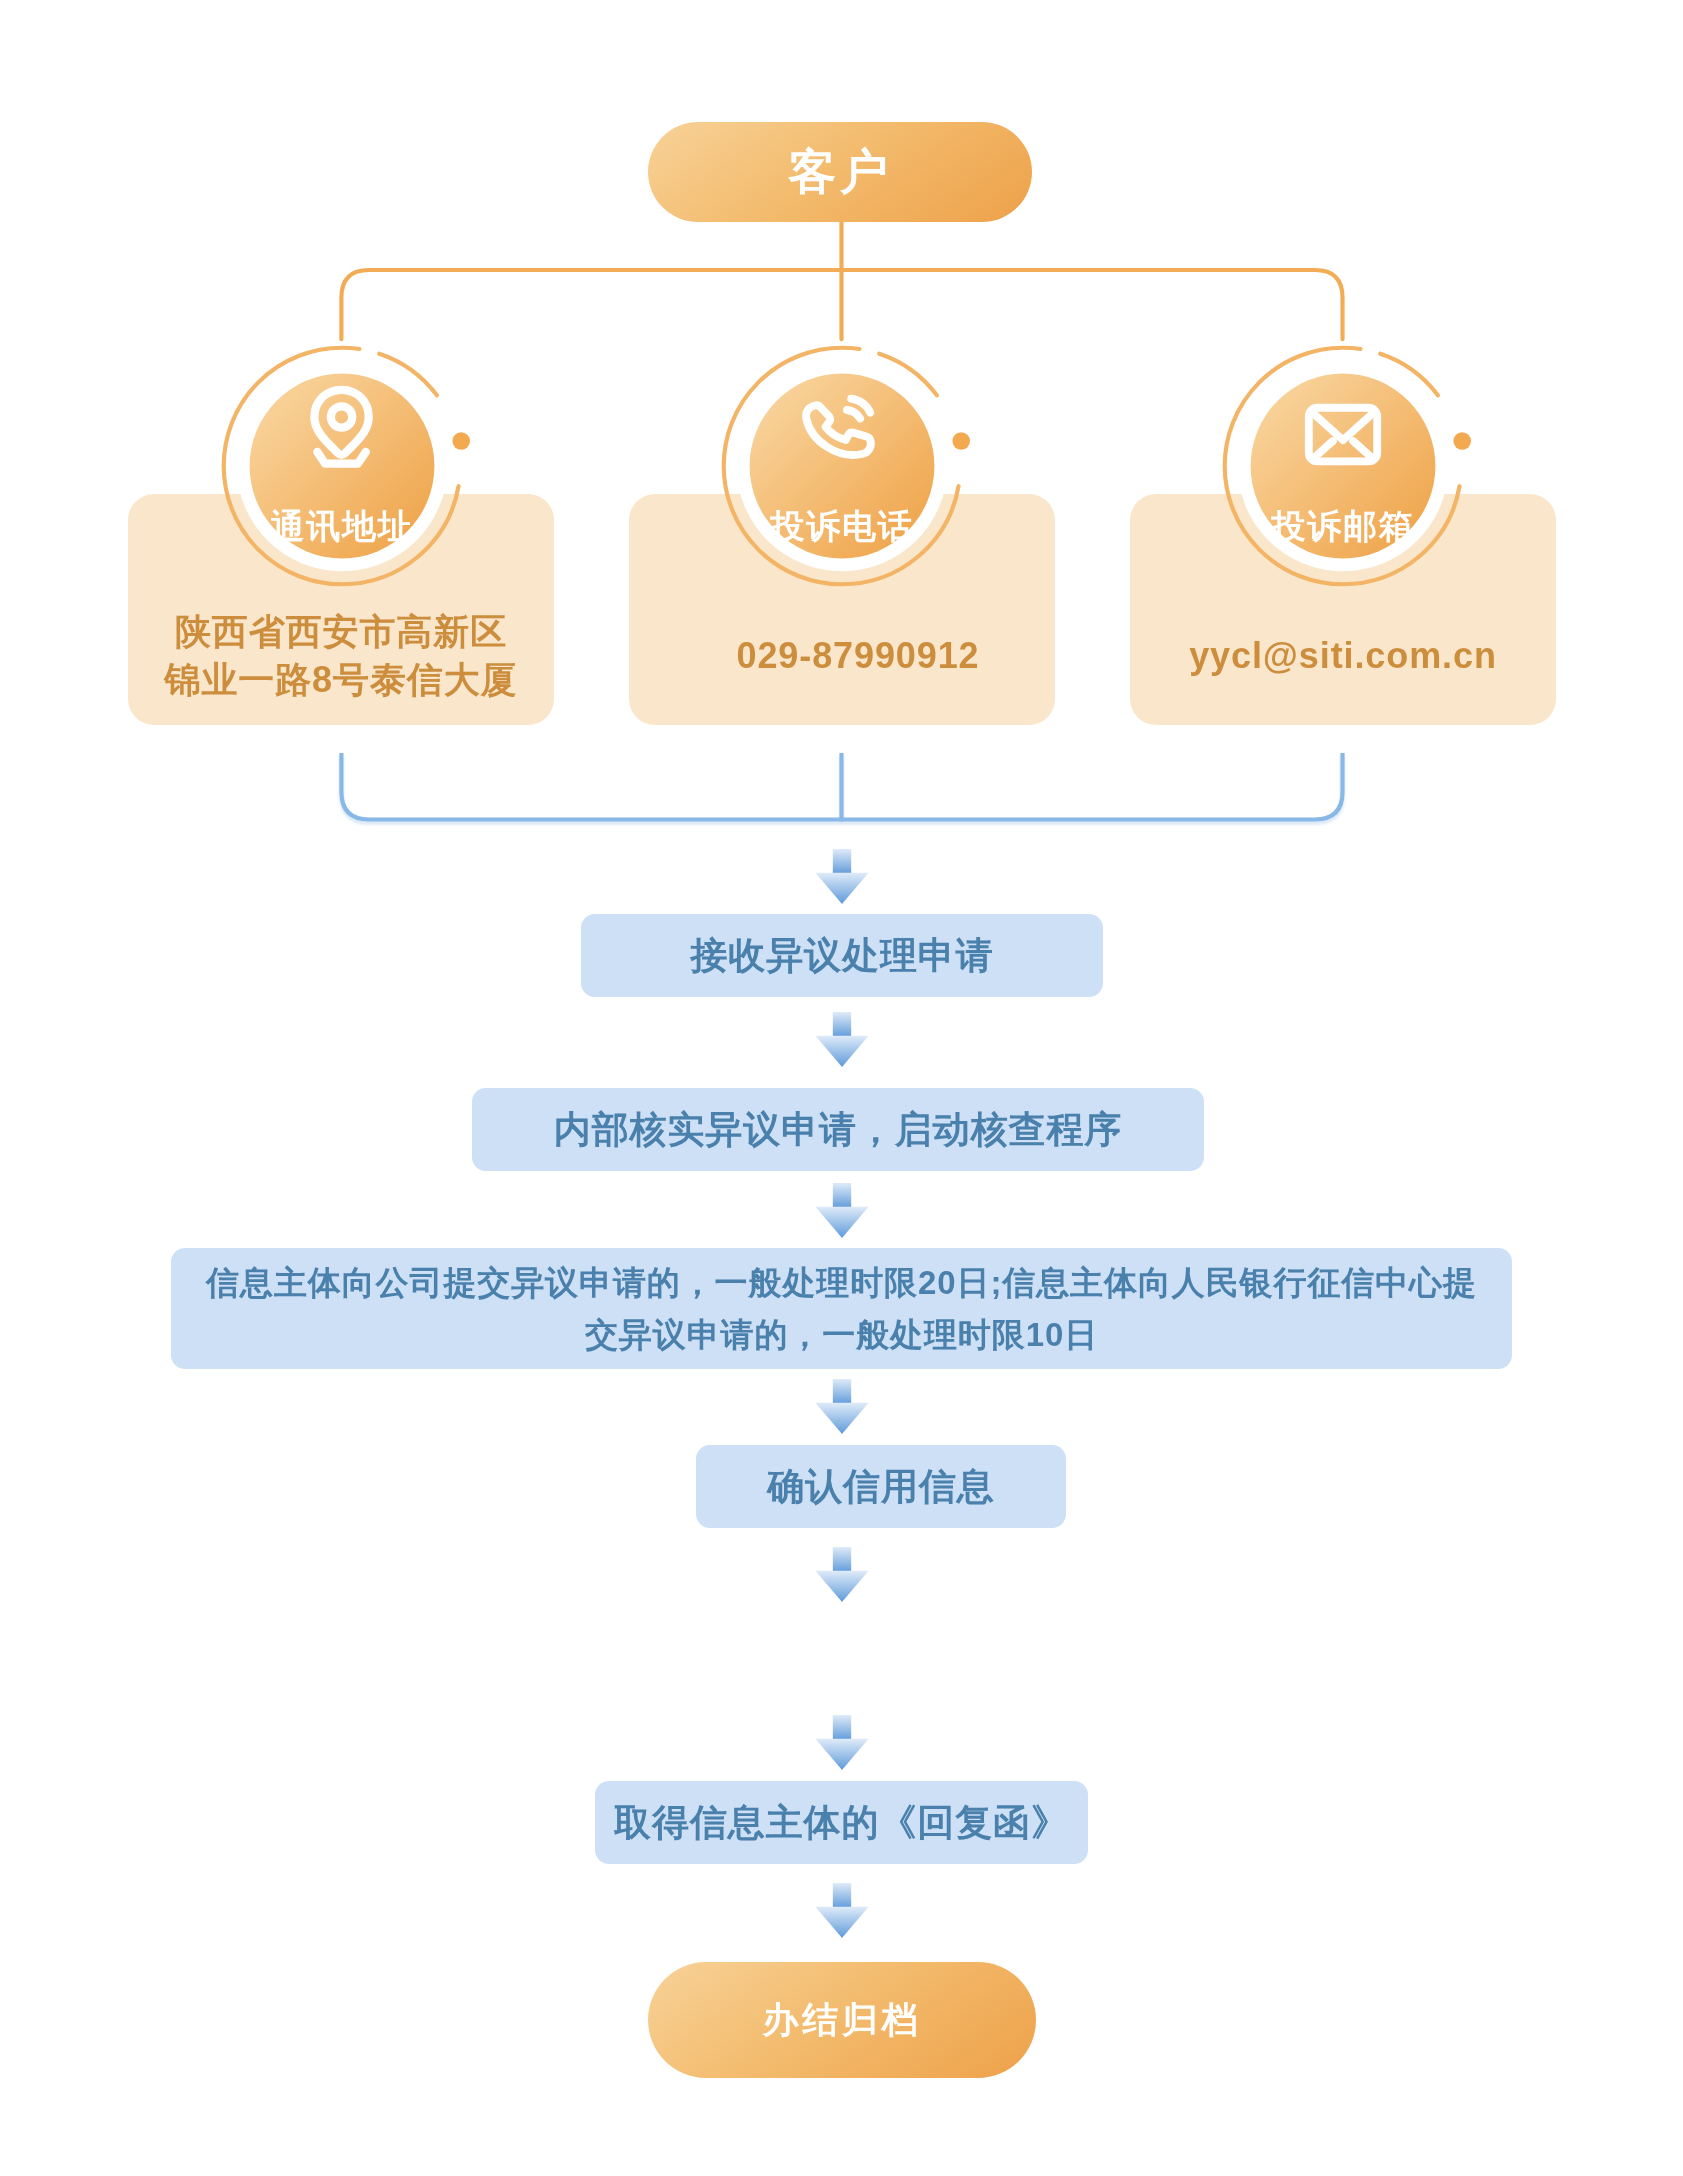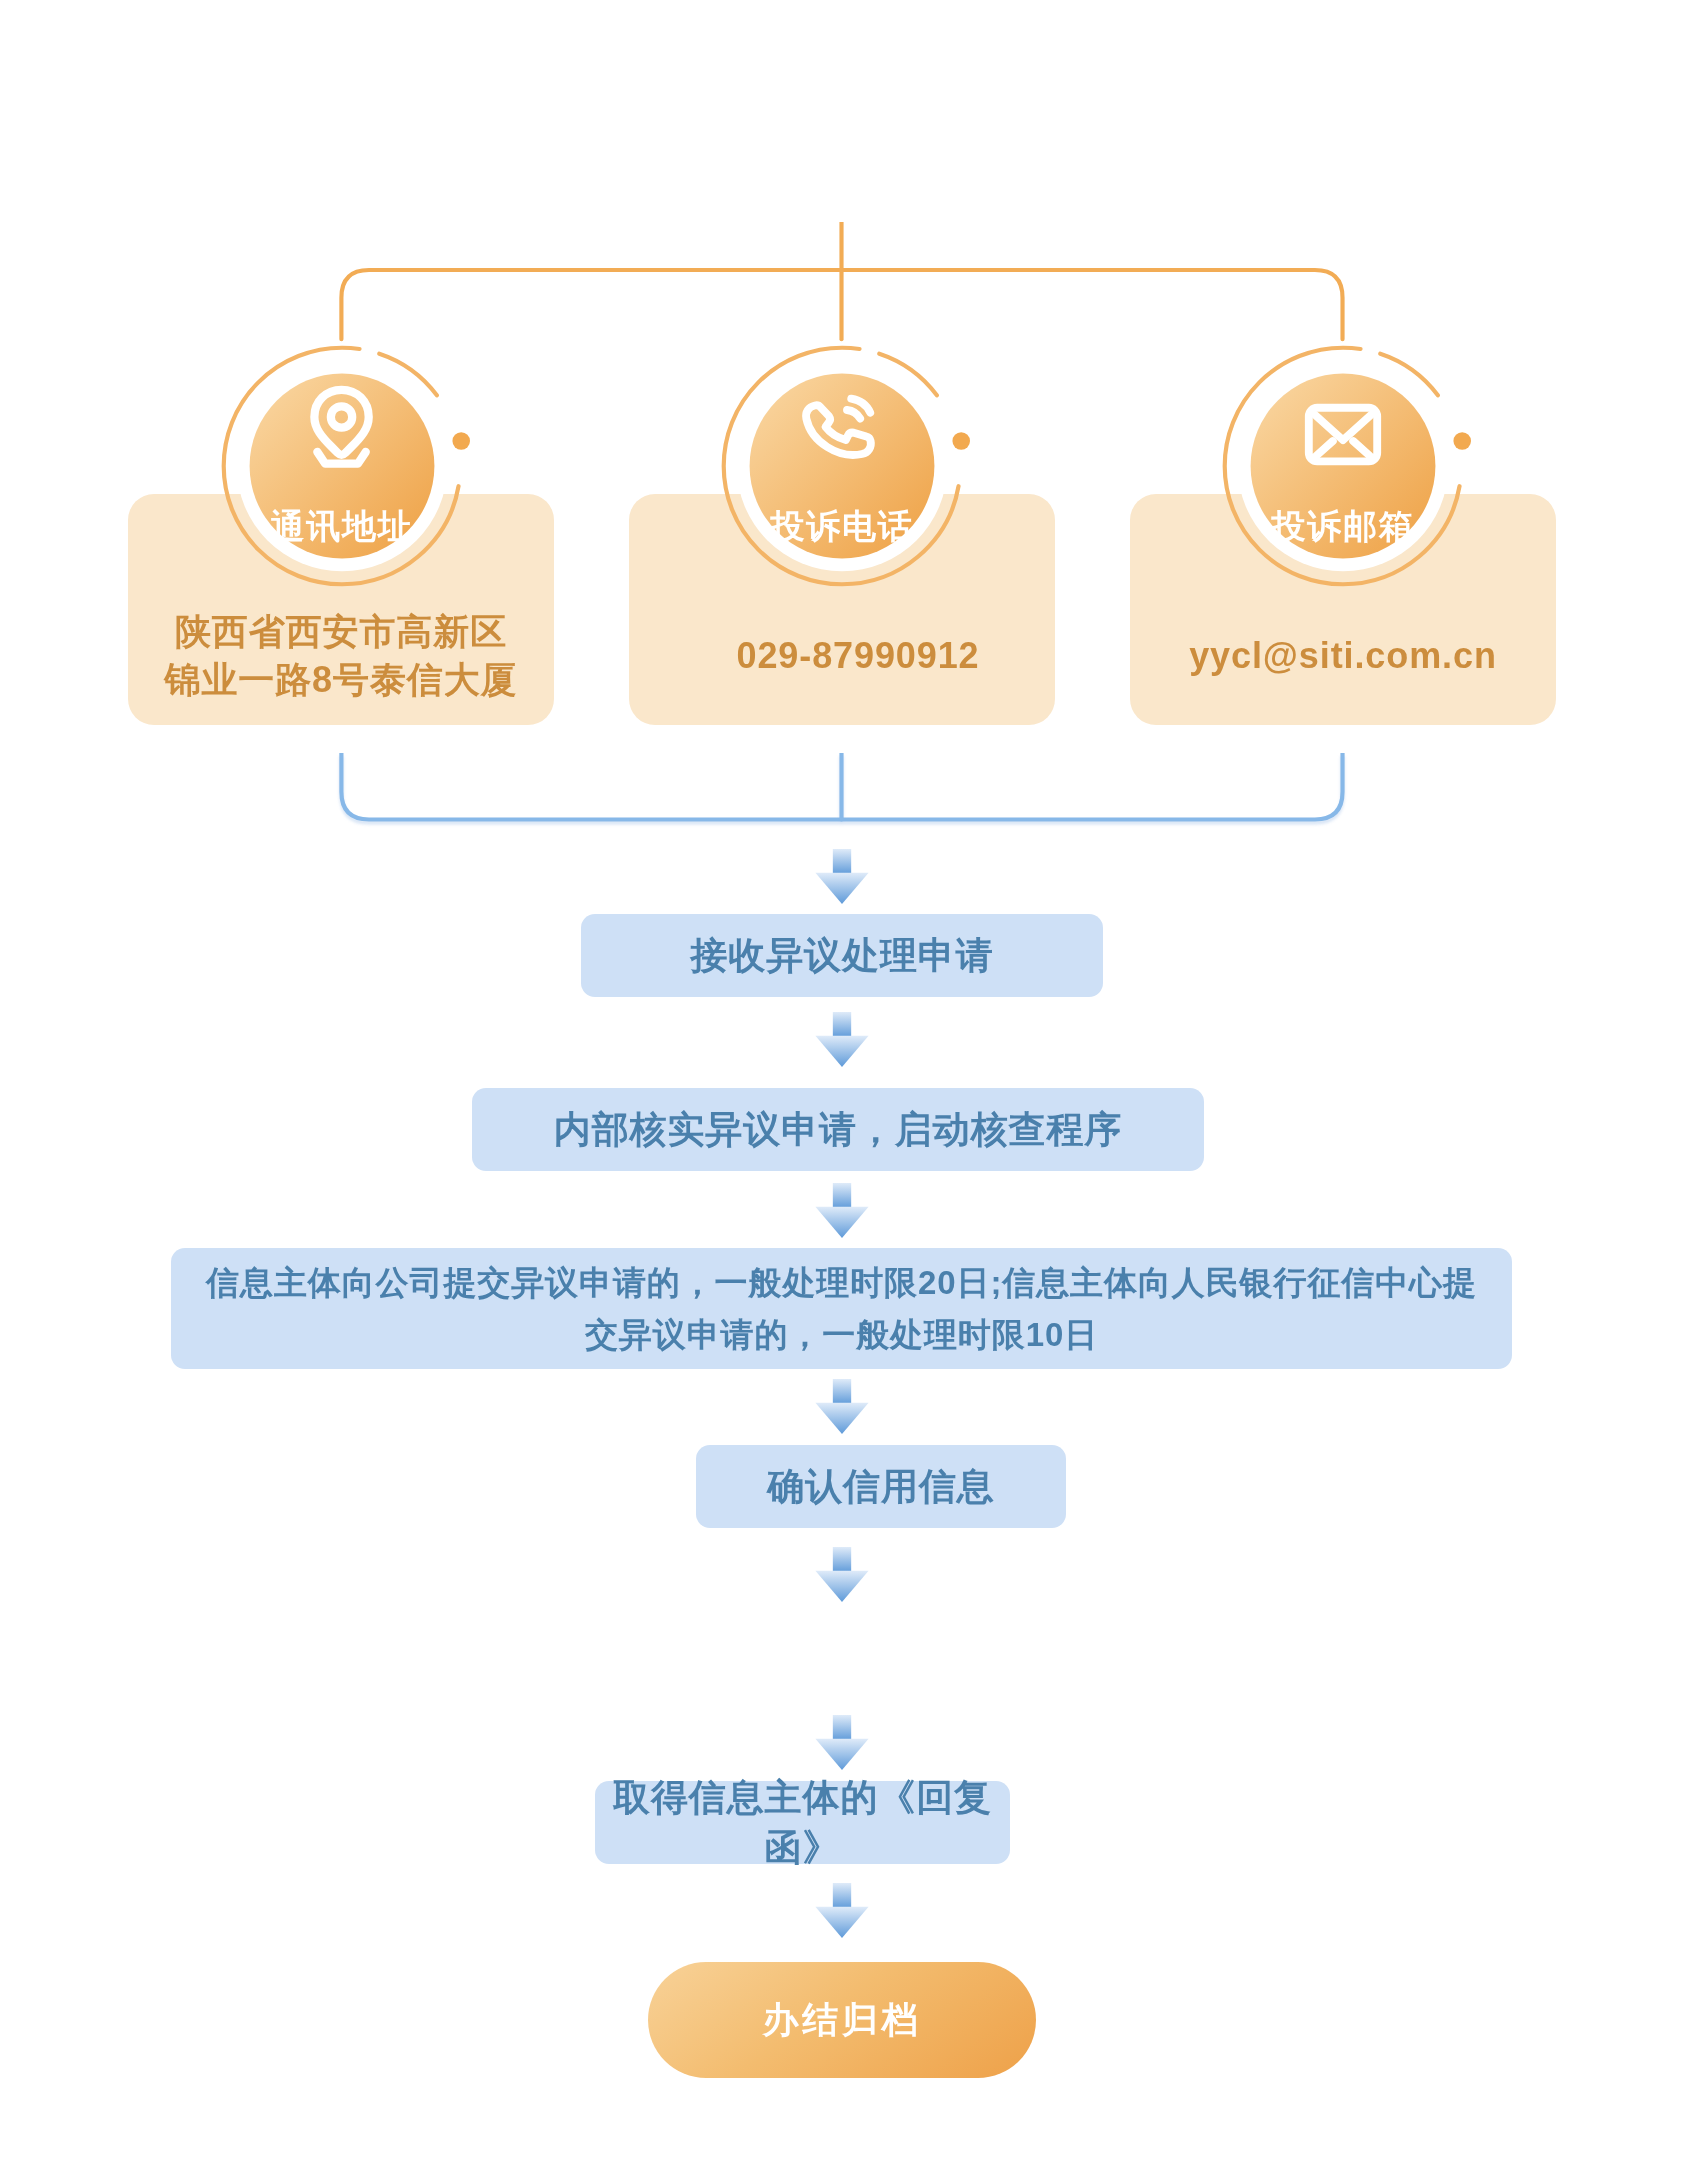--- a/index.html
+++ b/index.html
@@ -48,21 +48,21 @@
     background:#CEE0F6;border-radius:14px;
     display:flex;align-items:center;justify-content:center;
     color:#4A80AC;font-weight:bold;font-size:37px;letter-spacing:0.9px;
     text-align:center;
   }
   .step-1{left:581px;top:914px;width:522px;height:83px;}
   .step-2{left:472px;top:1082px;width:732px;height:83px;margin-top:6px;}
   .step-3{left:171px;top:1248px;width:1341px;height:121px;font-size:33px;line-height:52px;padding:0 24px;box-sizing:border-box;}
   .step-4{left:696px;top:1445px;width:370px;height:83px;align-items:center;}
   .step-5{left:605px;top:1613px;width:474px;height:83px;}
-  .step-6{left:595px;top:1781px;width:415px;height:83px;}
+  .step-6{left:595px;top:1781px;width:493px;height:83px;}
   .arrow{position:absolute;left:815px;width:54px;height:55px;}
   .ar-1{top:849px;} .ar-2{top:1012px;} .ar-3{top:1183px;} .ar-4{top:1379px;}
   .ar-5{top:1547px;} .ar-6{top:1715px;} .ar-7{top:1883px;}
 </style>
 </head>
 <body>
 
 <div class="canvas">
 
   <svg width="0" height="0" style="position:absolute" aria-hidden="true">
@@ -71,20 +71,23 @@
         <stop offset="0" stop-color="#FAD9A6"></stop>
           <stop offset="1" stop-color="#EEA043"></stop>
       </linearGradient>
       <linearGradient id="ag" x1="0" y1="0" x2="0" y2="1">
         <stop offset="0" stop-color="#DFEBF9"></stop>
           <stop offset="1" stop-color="#5E9AD9"></stop>
       </linearGradient>
     </defs>
   </svg>
 
+  <div class="pill pill-top">
+    <span>客户</span>
+  </div>
 
   <svg class="branch-top" width="1683" height="120" viewBox="0 0 1824 130">
     <path d="M912 0 V127" fill="none" stroke="#F2AC55" stroke-width="4.5" stroke-linecap="round"></path>
     <path d="M370 127 V82 Q370 52 400 52 L1425 52 Q1455 52 1455 82 V127" fill="none" stroke="#F2AC55" stroke-width="4.5" stroke-linecap="round"></path>
   </svg>
 
   <div class="card card-1"></div>
   <div class="card card-2"></div>
   <div class="card card-3"></div>
 

